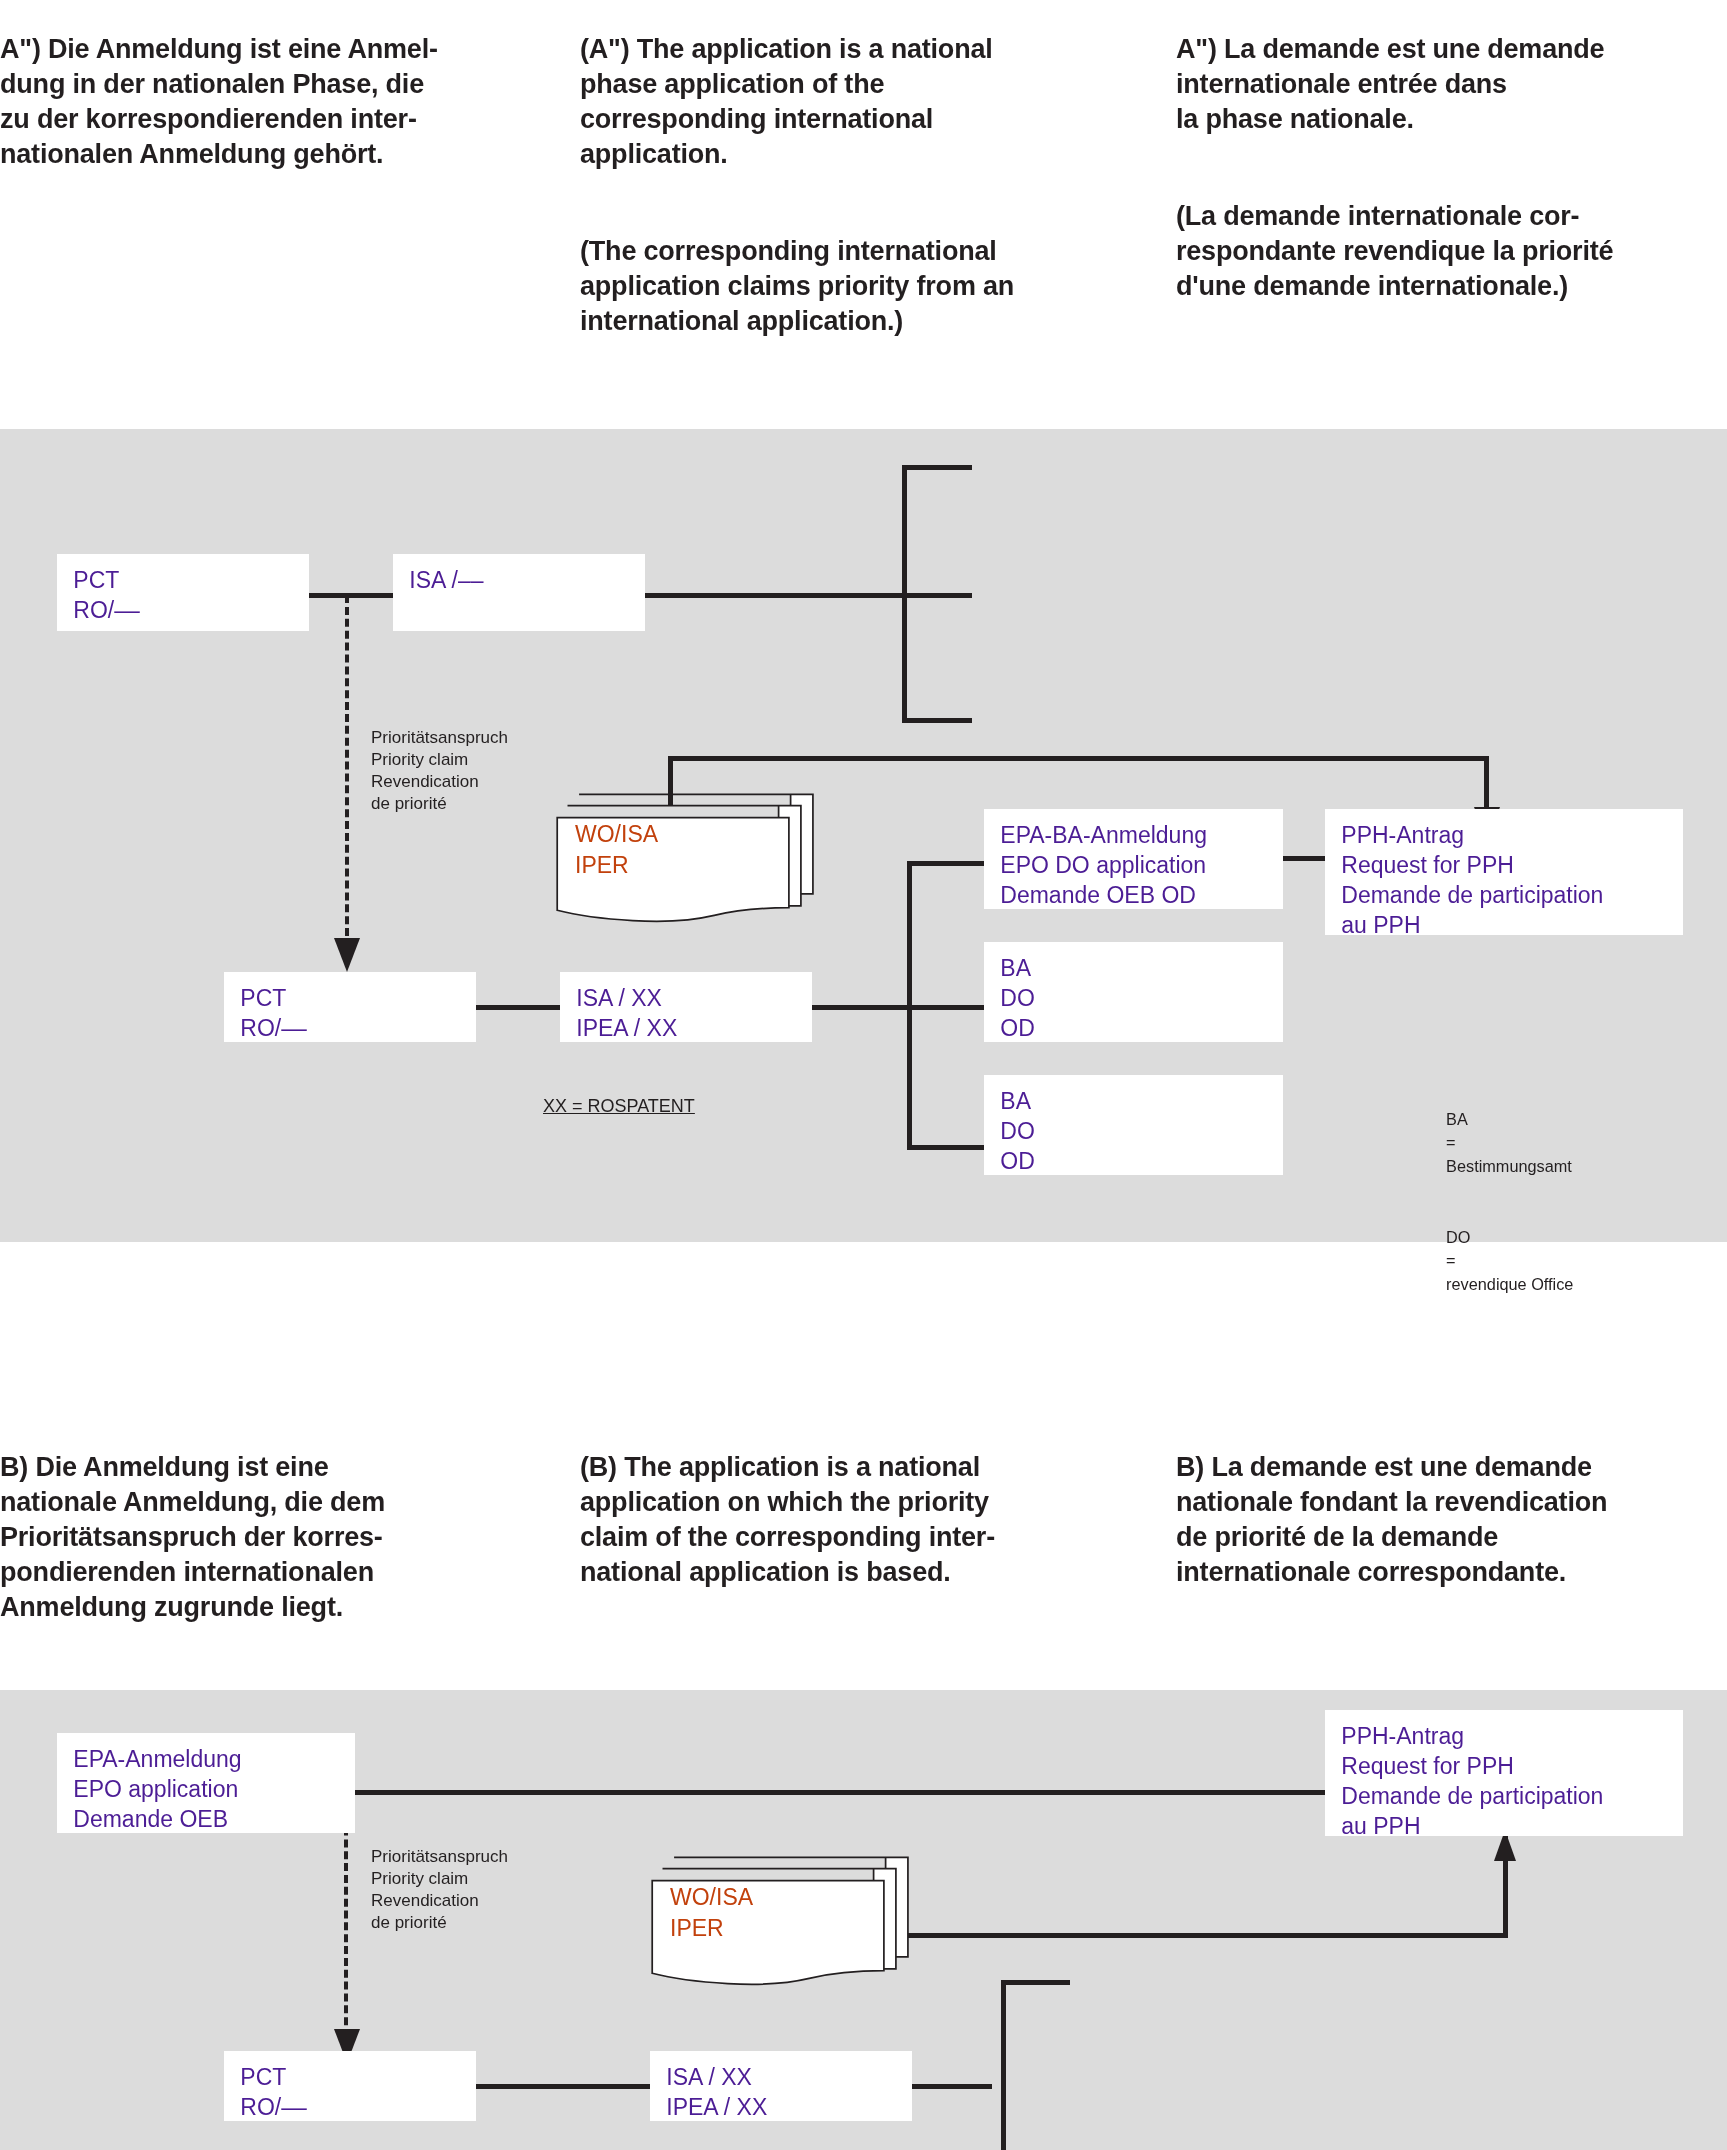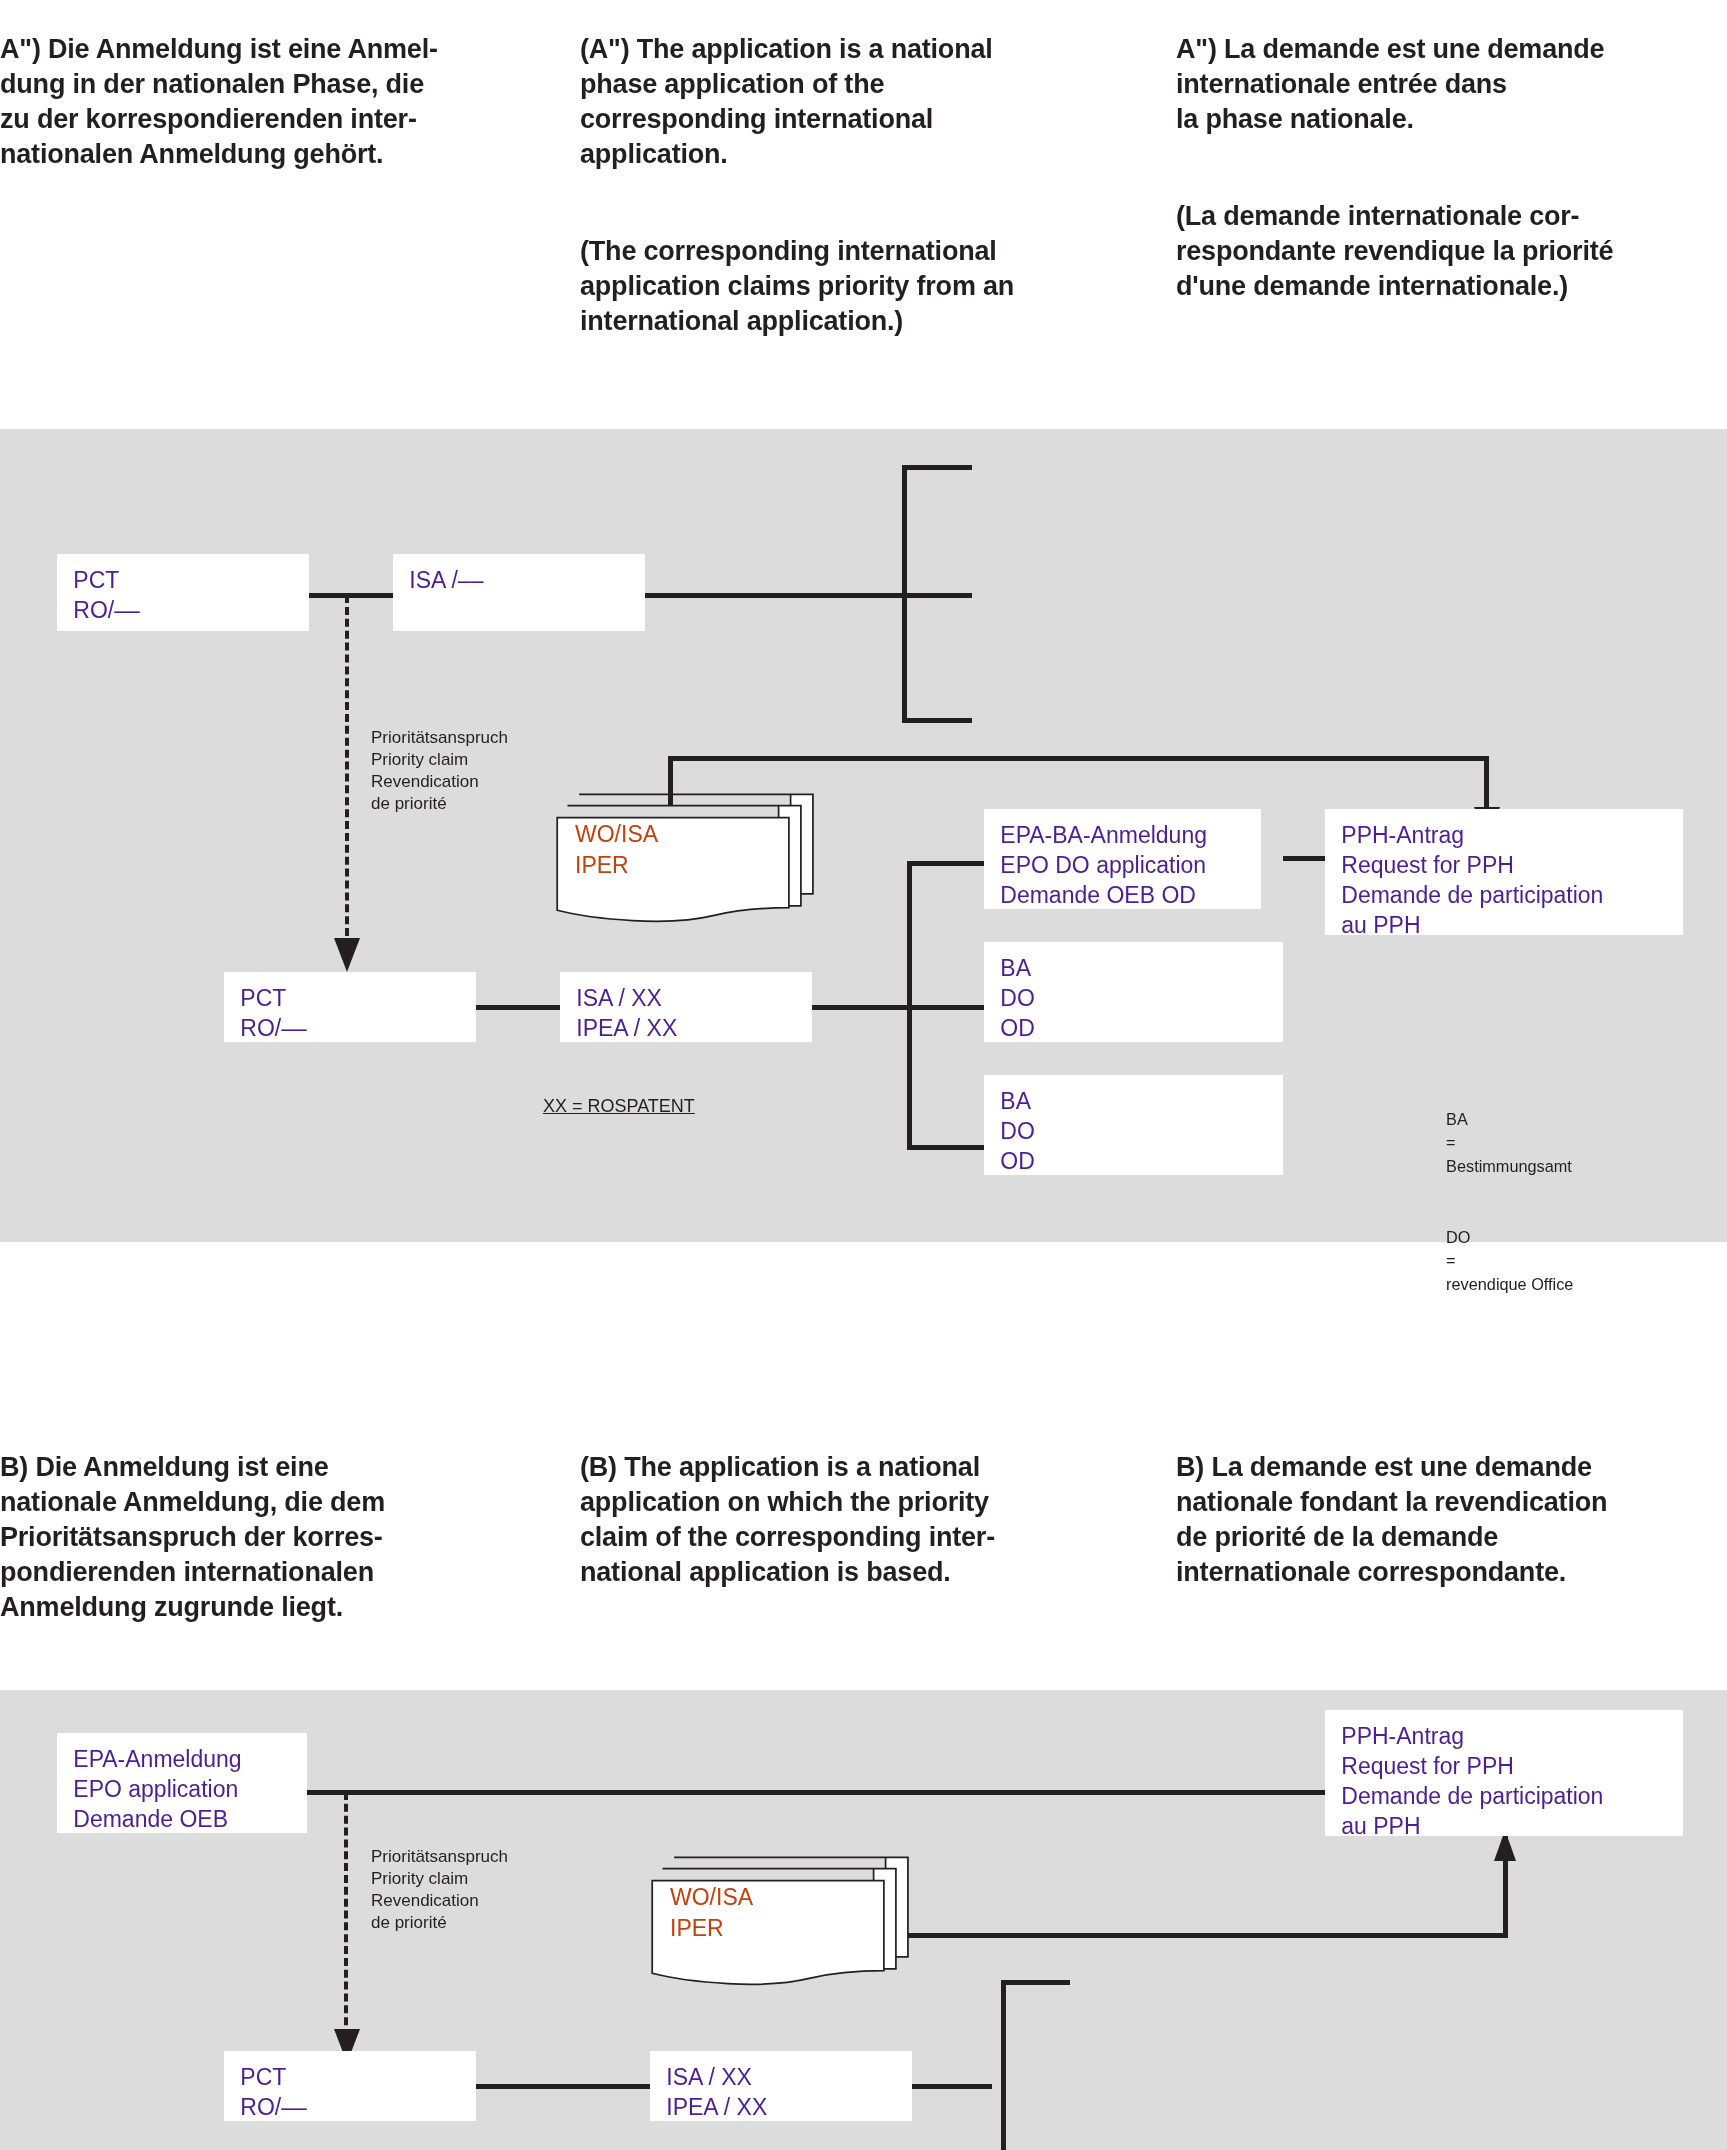--- a/index.html
+++ b/index.html
@@ -219,21 +219,21 @@
 IPEA / XX</span>
 </div>
 
 <div class="note" style="left:543px; top:1095px; width:258px;">XX = ROSPATENT</div>
 
 <div class="hline" style="left:811px; top:1005px; width:181px;"></div>
 <div class="vline" style="left:907px; top:861px; width:4.7px; height:289px;"></div>
 <div class="hline" style="left:907px; top:861px; width:85px;"></div>
 <div class="hline" style="left:907px; top:1145px; width:85px;"></div>
 
-<div class="box" style="left:984px; top:809px; width:277px; height:100px;">
+<div class="box" style="left:984px; top:809px; width:299px; height:100px;">
   <span class="box-text">EPA-BA-Anmeldung
 EPO DO application
 Demande OEB OD</span>
 </div>
 
 <div class="box" style="left:984px; top:942px; width:299px; height:100px;">
   <span class="box-text">BA
 DO
 OD</span>
 </div>
@@ -283,21 +283,21 @@
 
 <div class="text-block" style="left:1176px; top:1415px; width:559px;">
   <div class="para">B) La demande est une demande
 nationale fondant la revendication
 de priorité de la demande
 internationale correspondante.</div>
 </div>
 
 <div class="panel" style="left:0px; top:1690px; width:1728px; height:570px;"></div>
 
-<div class="box" style="left:57px; top:1733px; width:250px; height:100px;">
+<div class="box" style="left:57px; top:1733px; width:298px; height:100px;">
   <span class="box-text">EPA-Anmeldung
 EPO application
 Demande OEB</span>
 </div>
 
 <div class="hline" style="left:306px; top:1790px; width:1202px;"></div>
 <div class="vline" style="left:1503px; top:1790px; width:4.7px; height:52px;"></div>
 
 <div class="dashed" style="left:344px; top:1792px; height:245px;"></div>
 <div class="arrow-down" style="left:334px; top:2029px;"></div>

